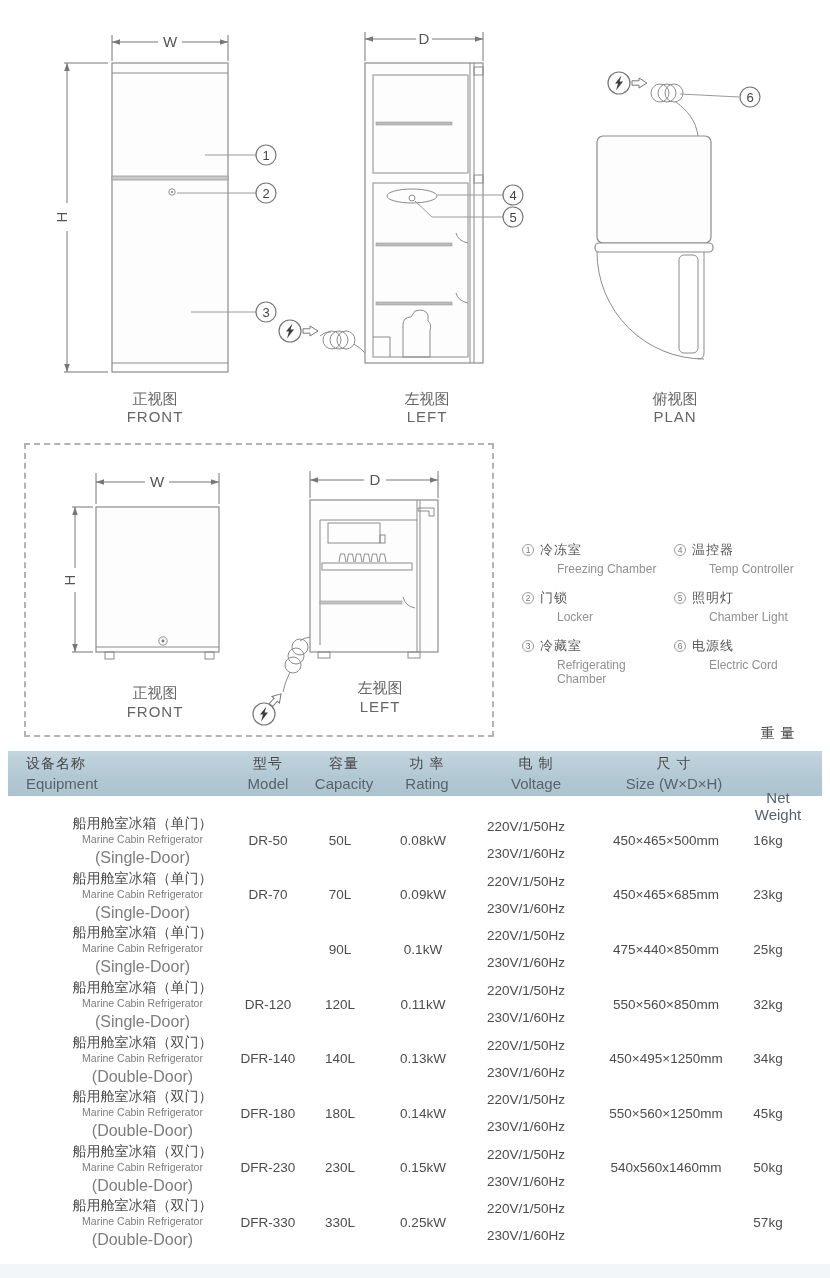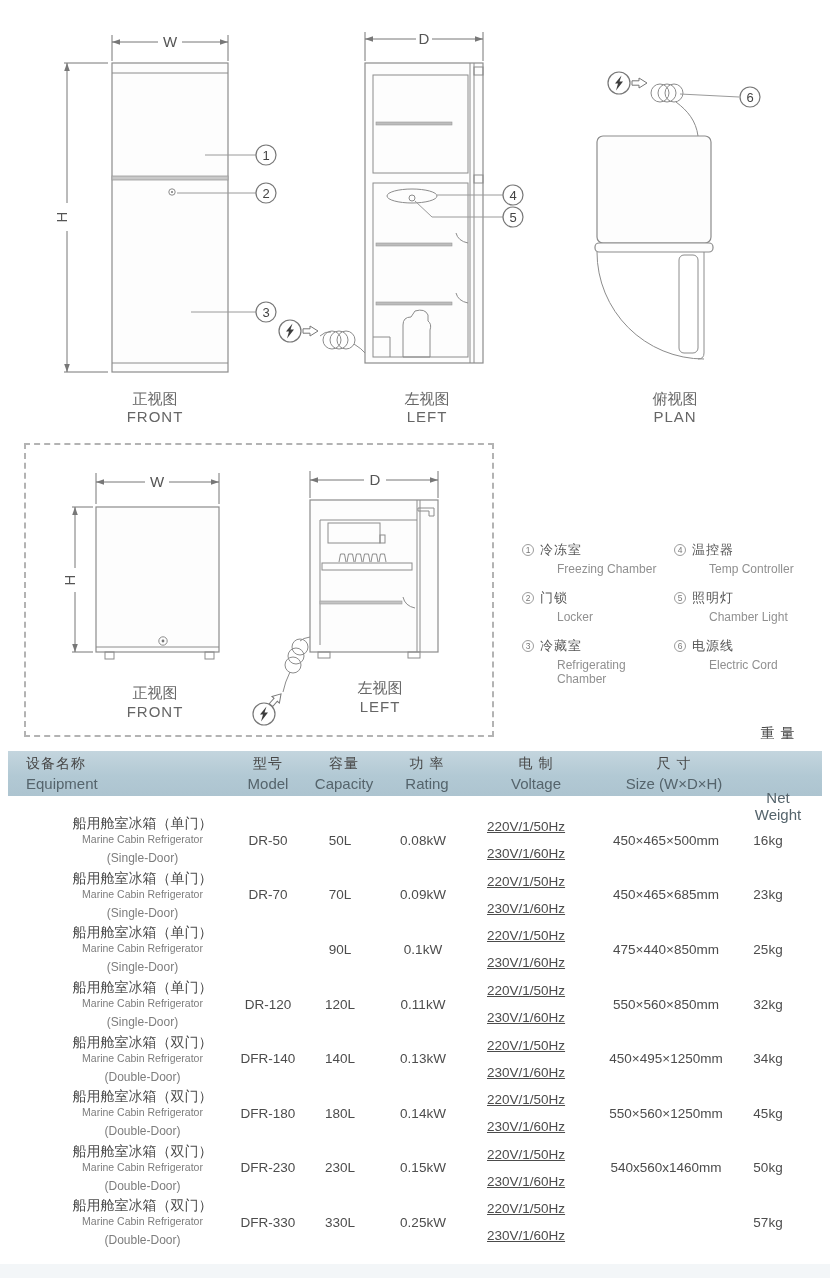--- a/index.html
+++ b/index.html
@@ -44,26 +44,26 @@
   .hcell .en{font-size:15px;color:#55646c;margin-top:2px;}
   .hcell.center{text-align:center;align-items:center;}
 
   .rows{left:0;top:813px;width:830px;}
   .row{position:relative;height:54.6px;}
   .cell{position:absolute;top:0;bottom:0;display:flex;align-items:center;justify-content:center;
         font-size:13.5px;color:#4c4c4c;}
   .cell.namecell{left:40px;width:205px;flex-direction:column;align-items:center;justify-content:center;}
   .name-cn{font-size:14px;color:#4a4a4a;line-height:15px;}
   .name-en{font-size:10.5px;color:#7d7d7d;line-height:13px;margin-top:2px;}
-  .name-type{font-size:12px;color:#7d7d7d;line-height:12px;margin-top:6px;}
+  .name-type{font-size:16px;color:#7d7d7d;line-height:12px;margin-top:6px;}
   .cell.model{left:228px;width:80px;}
   .cell.capacity{left:304px;width:72px;}
   .cell.rating{left:384px;width:78px;}
   .cell.voltage{left:487px;width:110px;flex-direction:column;align-items:flex-start;}
-  .voltage div{line-height:27px;text-decoration:underline;}
+  .voltage div{line-height:27px;}
   .cell.size{left:596px;width:140px;}
   .cell.weight{left:736px;width:64px;}
 
   .footer-band{left:0;top:1264px;width:830px;height:14px;background:#f3f6f8;}
 </style>
 </head>
 <body>
 
 <svg width="0" height="0" style="position:absolute" aria-hidden="true">
   <defs>

